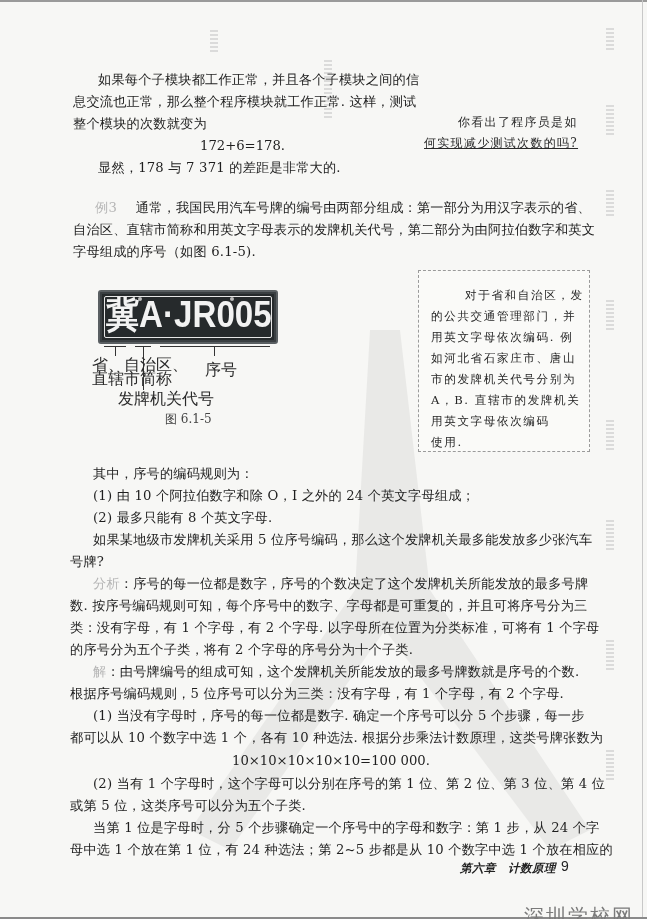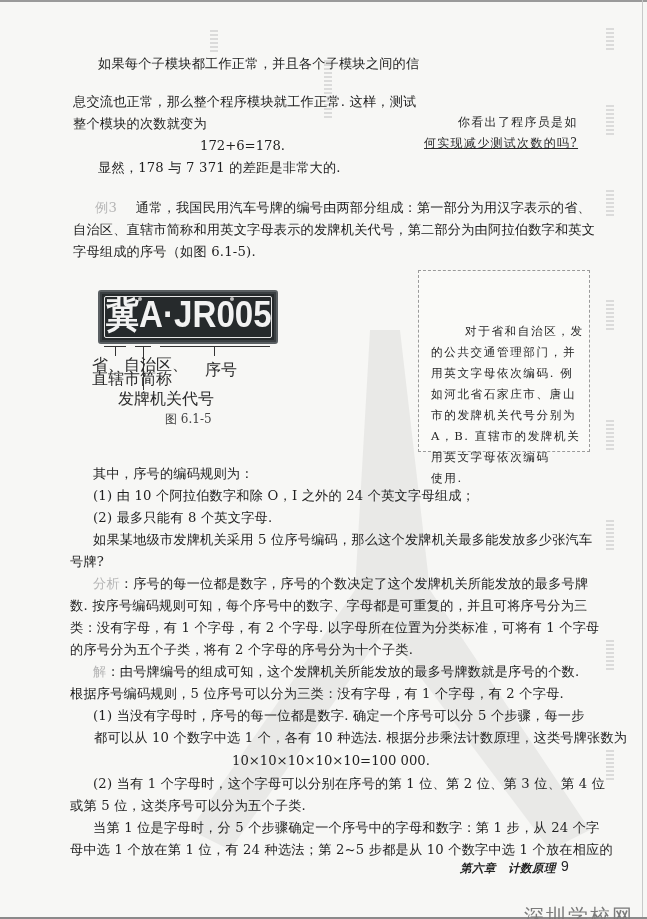--- a/index.html
+++ b/index.html
@@ -72,21 +72,21 @@
 <div class="bleed-mark" style="left:606px;top:520px;height:30px;"></div>
 <div class="bleed-mark" style="left:606px;top:640px;height:30px;"></div>
 <div class="bleed-mark" style="left:606px;top:750px;height:32px;"></div>
 <div class="bleed-mark" style="left:210px;top:30px;height:22px;"></div>
 <div class="bleed-mark" style="left:324px;top:60px;height:60px;"></div>
 
 <svg class="watermark-big" viewBox="0 0 420 520">
   <path d="M200 0 L230 0 L260 260 L420 500 L380 520 L215 300 L60 520 L20 500 L185 260 Z" fill="#777"></path>
 </svg>
 
-<div class="line" style="left:98px;top:56px;">如果每个子模块都工作正常，并且各个子模块之间的信</div>
+<div class="line" style="left:98px;top:72px;">如果每个子模块都工作正常，并且各个子模块之间的信</div>
 <div class="line" style="left:73px;top:94px;">息交流也正常，那么整个程序模块就工作正常. 这样，测试</div>
 <div class="line" style="left:73px;top:116px;">整个模块的次数就变为</div>
 <div class="eq" style="left:200px;top:138px;">172+6=178.</div>
 <div class="line" style="left:98px;top:160px;">显然，178 与 7 371 的差距是非常大的.</div>
 
 <div class="margin-note">
   <div style="padding-left:34px;white-space:nowrap;">你看出了程序员是如</div>
   <div style="white-space:nowrap;text-decoration:underline;">何实现减少测试次数的吗?</div>
 </div>
 
@@ -112,21 +112,21 @@
 <div class="callout-line" style="left:160px;top:346px;width:110px;height:1px;"></div>
 <div class="callout-line" style="left:214px;top:346px;width:1px;height:10px;"></div>
 <div class="callout-label" style="left:92px;top:358px;">省、自治区、</div>
 <div class="callout-label" style="left:92px;top:372px;">直辖市简称</div>
 <div class="callout-label" style="left:205px;top:363px;">序号</div>
 <div class="callout-label" style="left:118px;top:392px;">发牌机关代号</div>
 <div class="fig-caption">图 6.1-5</div>
 
 <div class="side-box">
   <div class="text">
-    <span style="padding-left:34px;margin-top:36px;">对于省和自治区，发</span>
+    <span style="padding-left:34px;">对于省和自治区，发</span>
     <span>的公共交通管理部门，并</span>
     <span>用英文字母依次编码. 例</span>
     <span>如河北省石家庄市、唐山</span>
     <span>市的发牌机关代号分别为</span>
     <span>A，B. 直辖市的发牌机关</span>
     <span>用英文字母依次编码</span>
     <span>使用.</span>
   </div>
 </div>
 
@@ -141,21 +141,21 @@
 </div>
 <div class="line" style="left:70px;top:598px;">数. 按序号编码规则可知，每个序号中的数字、字母都是可重复的，并且可将序号分为三</div>
 <div class="line" style="left:70px;top:620px;">类：没有字母，有 1 个字母，有 2 个字母. 以字母所在位置为分类标准，可将有 1 个字母</div>
 <div class="line" style="left:70px;top:642px;">的序号分为五个子类，将有 2 个字母的序号分为十个子类.</div>
 
 <div class="line" style="left:93px;top:664px;">
   <span class="faint-label">解</span><span>：由号牌编号的组成可知，这个发牌机关所能发放的最多号牌数就是序号的个数.</span>
 </div>
 <div class="line" style="left:70px;top:686px;">根据序号编码规则，5 位序号可以分为三类：没有字母，有 1 个字母，有 2 个字母.</div>
 <div class="line" style="left:93px;top:708px;">(1) 当没有字母时，序号的每一位都是数字. 确定一个序号可以分 5 个步骤，每一步</div>
-<div class="line" style="left:70px;top:730px;margin-left:24px;">都可以从 10 个数字中选 1 个，各有 10 种选法. 根据分步乘法计数原理，这类号牌张数为</div>
+<div class="line" style="left:70px;top:730px;">都可以从 10 个数字中选 1 个，各有 10 种选法. 根据分步乘法计数原理，这类号牌张数为</div>
 <div class="eq" style="left:232px;top:753px;">10×10×10×10×10=100 000.</div>
 <div class="line" style="left:93px;top:776px;">(2) 当有 1 个字母时，这个字母可以分别在序号的第 1 位、第 2 位、第 3 位、第 4 位</div>
 <div class="line" style="left:70px;top:798px;">或第 5 位，这类序号可以分为五个子类.</div>
 <div class="line" style="left:93px;top:820px;">当第 1 位是字母时，分 5 个步骤确定一个序号中的字母和数字：第 1 步，从 24 个字</div>
 <div class="line" style="left:70px;top:842px;">母中选 1 个放在第 1 位，有 24 种选法；第 2~5 步都是从 10 个数字中选 1 个放在相应的</div>
 
 <div class="footer-chapter">第六章　计数原理</div>
 <div class="footer-page">9</div>
 <div class="site-mark">深圳学校网</div>
 

